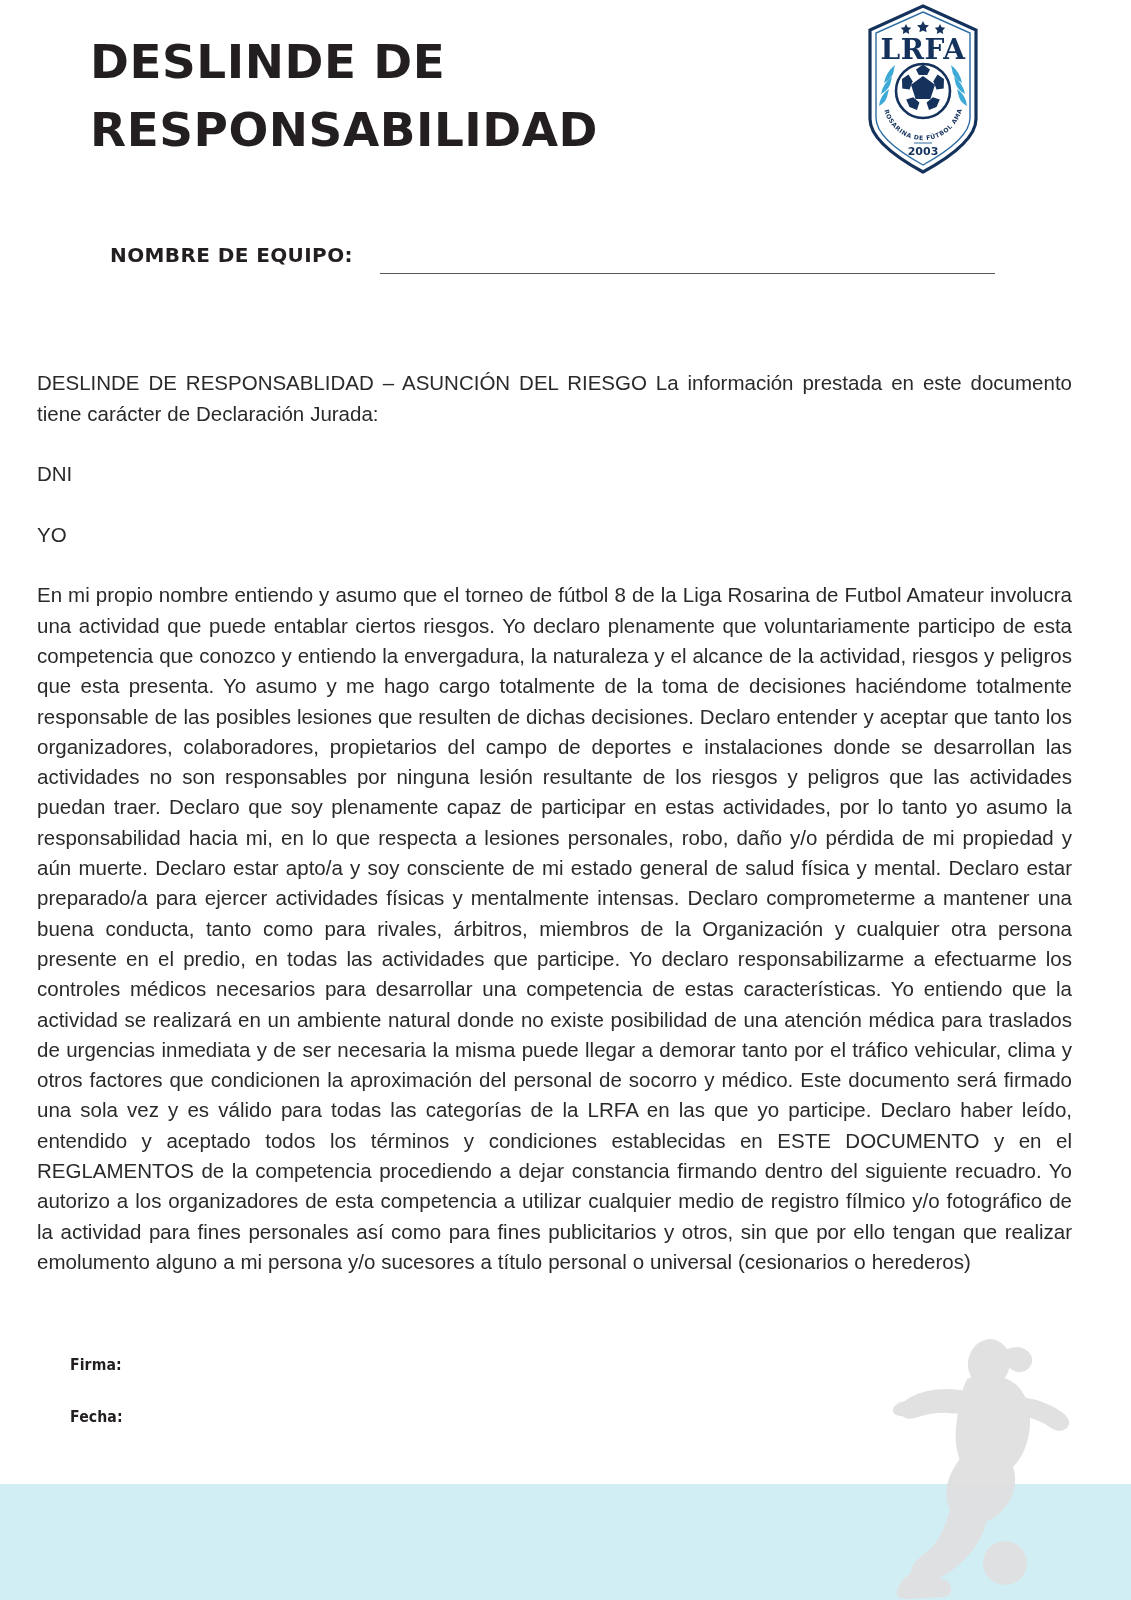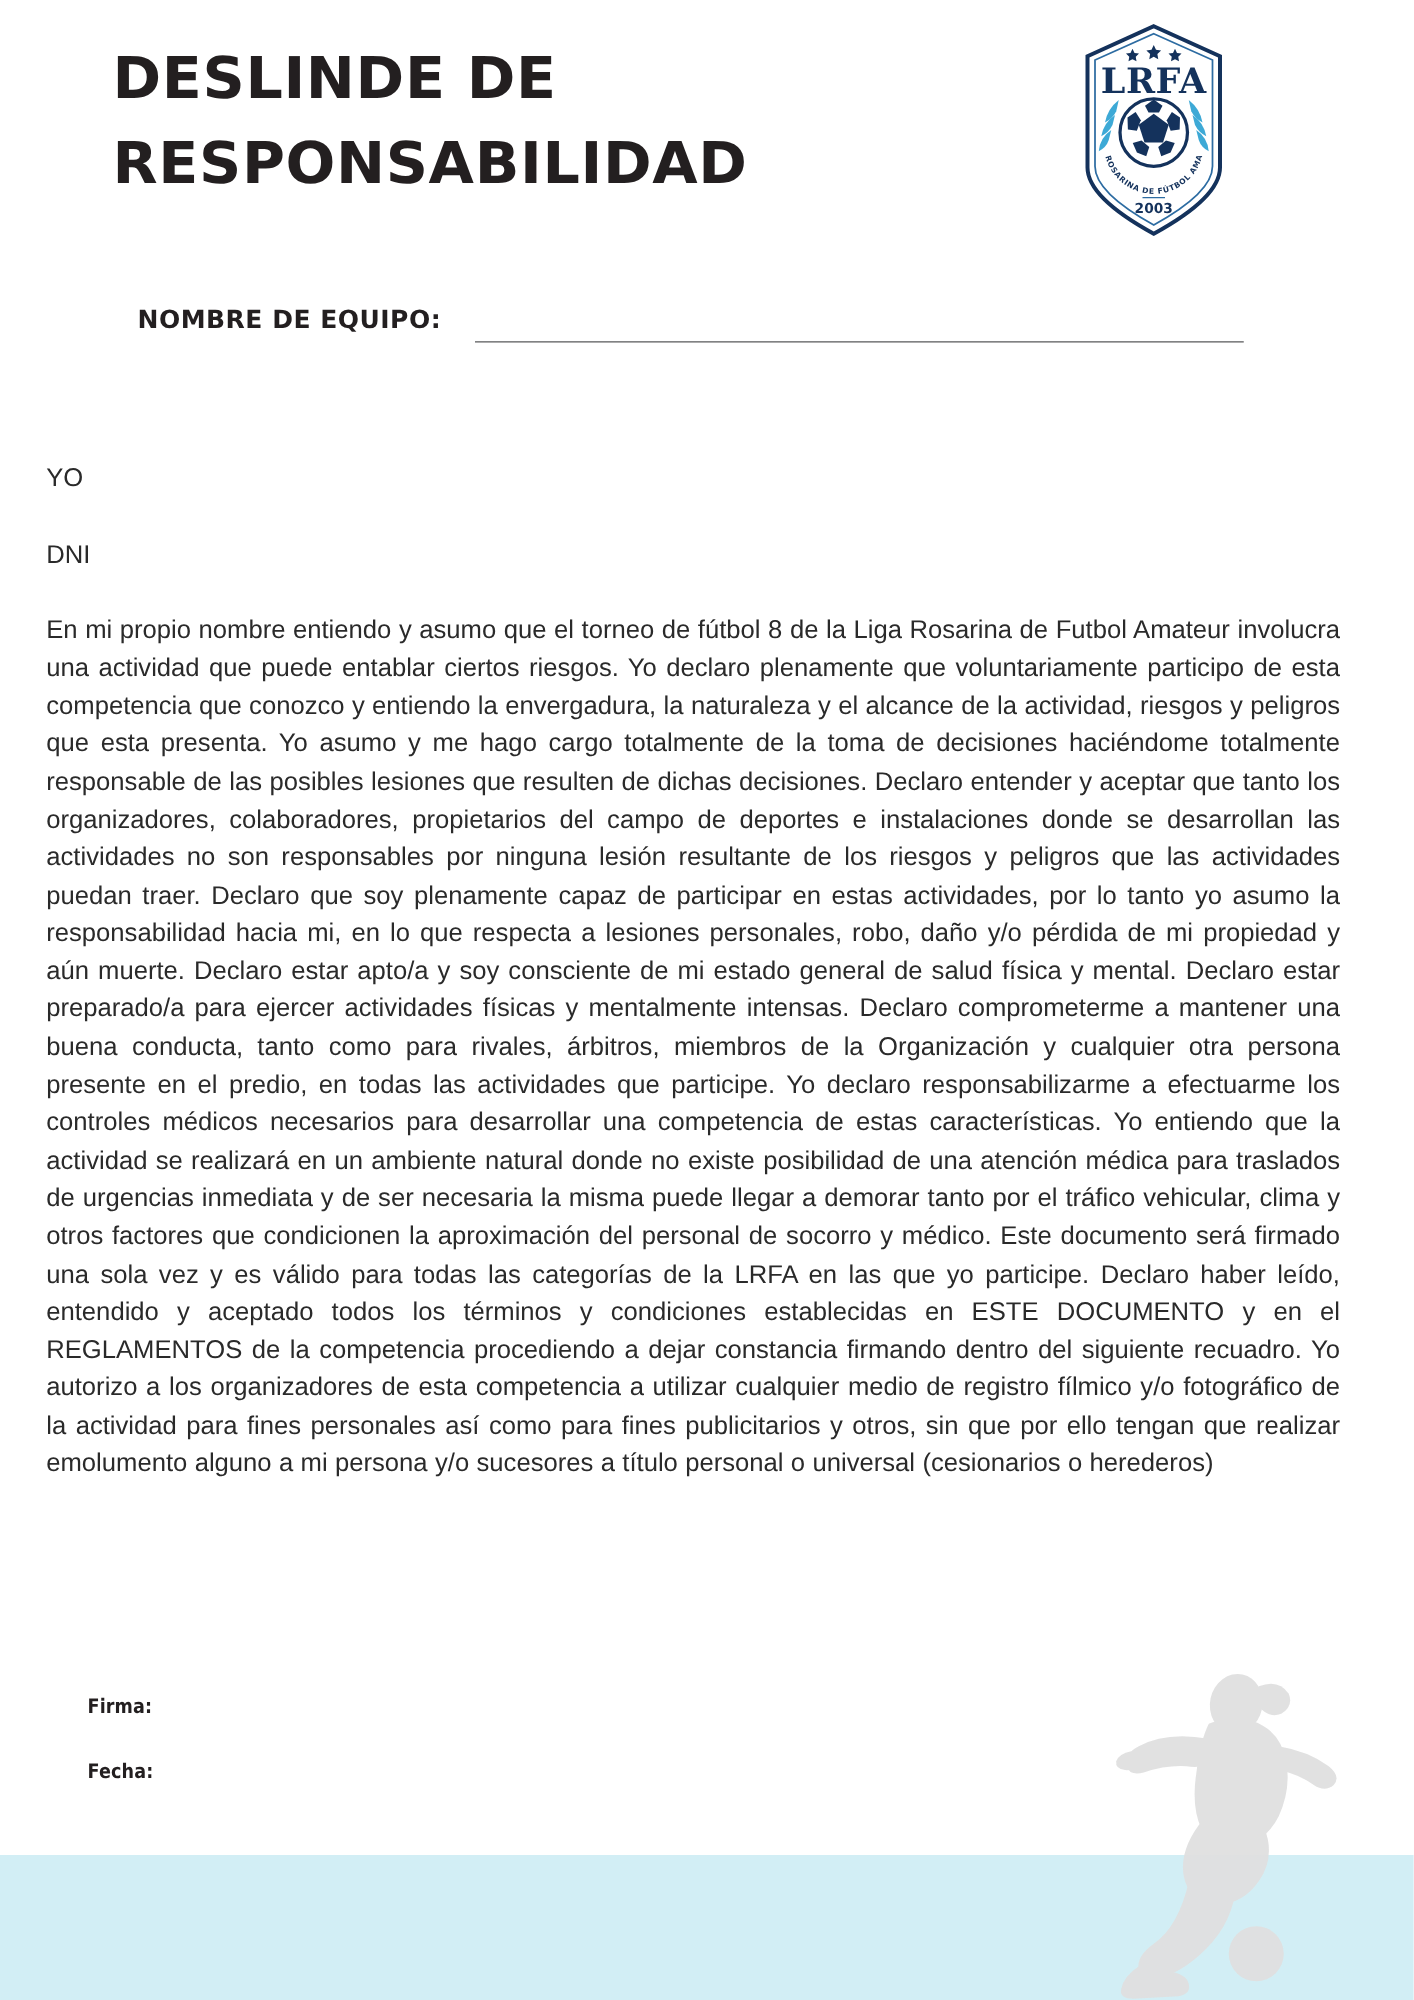--- a/index.html
+++ b/index.html
@@ -38,21 +38,21 @@
     text-transform: uppercase;
     white-space: pre-line;
     transform: scaleX(1.02);
     transform-origin: left top;
   }
 
   
   .logo {
     position: absolute;
     right: 25px;
-    top: 18px;
+    top: 3px;
     width: 122px;
     height: 172px;
   }
   .logo svg { display: block; width: 122px; height: 172px; }
 
   
   .team-row {
     position: absolute;
     left: 0;
     top: 243px;
@@ -197,22 +197,23 @@
     </svg>
   </div>
 </div>
 
 <div class="team-row">
   <div class="team-label">NOMBRE DE EQUIPO:</div>
   <div class="team-line"></div>
 </div>
 
 <div class="body-text">
+  <p class="para justified">DESLINDE DE RESPONSABLIDAD – ASUNCIÓN DEL RIESGO La información prestada en este documento tiene carácter de Declaración Jurada:</p>
+  <p class="para line-single">DNI</p>
   <p class="para line-single">YO</p>
-  <p class="para line-single">DNI</p>
   <p class="para justified">En mi propio nombre entiendo y asumo que el torneo de fútbol 8 de la Liga Rosarina de Futbol Amateur involucra una actividad que puede entablar ciertos riesgos. Yo declaro plenamente que voluntariamente participo de esta competencia que conozco y entiendo la envergadura, la naturaleza y el alcance de la actividad, riesgos y peligros que esta presenta. Yo asumo y me hago cargo totalmente de la toma de decisiones haciéndome totalmente responsable de las posibles lesiones que resulten de dichas decisiones. Declaro entender y aceptar que tanto los organizadores, colaboradores, propietarios del campo de deportes e instalaciones donde se desarrollan las actividades no son responsables por ninguna lesión resultante de los riesgos y peligros que las actividades puedan traer. Declaro que soy plenamente capaz de participar en estas actividades, por lo tanto yo asumo la responsabilidad hacia mi, en lo que respecta a lesiones personales, robo, daño y/o pérdida de mi propiedad y aún muerte. Declaro estar apto/a y soy consciente de mi estado general de salud física y mental. Declaro estar preparado/a para ejercer actividades físicas y mentalmente intensas. Declaro comprometerme a mantener una buena conducta, tanto como para rivales, árbitros, miembros de la Organización y cualquier otra persona presente en el predio, en todas las actividades que participe. Yo declaro responsabilizarme a efectuarme los controles médicos necesarios para desarrollar una competencia de estas características. Yo entiendo que la actividad se realizará en un ambiente natural donde no existe posibilidad de una atención médica para traslados de urgencias inmediata y de ser necesaria la misma puede llegar a demorar tanto por el tráfico vehicular, clima y otros factores que condicionen la aproximación del personal de socorro y médico. Este documento será firmado una sola vez y es válido para todas las categorías de la LRFA en las que yo participe. Declaro haber leído, entendido y aceptado todos los términos y condiciones establecidas en ESTE DOCUMENTO y en el REGLAMENTOS de la competencia procediendo a dejar constancia firmando dentro del siguiente recuadro. Yo autorizo a los organizadores de esta competencia a utilizar cualquier medio de registro fílmico y/o fotográfico de la actividad para fines personales así como para fines publicitarios y otros, sin que por ello tengan que realizar emolumento alguno a mi persona y/o sucesores a título personal o universal (cesionarios o herederos)</p>
 </div>
 
 <div class="sign-block">
   <div class="sign-label sign-firma">Firma:</div>
   <div class="sign-label sign-fecha">Fecha:</div>
 </div>
 
 <div class="blue-band"></div>
 

